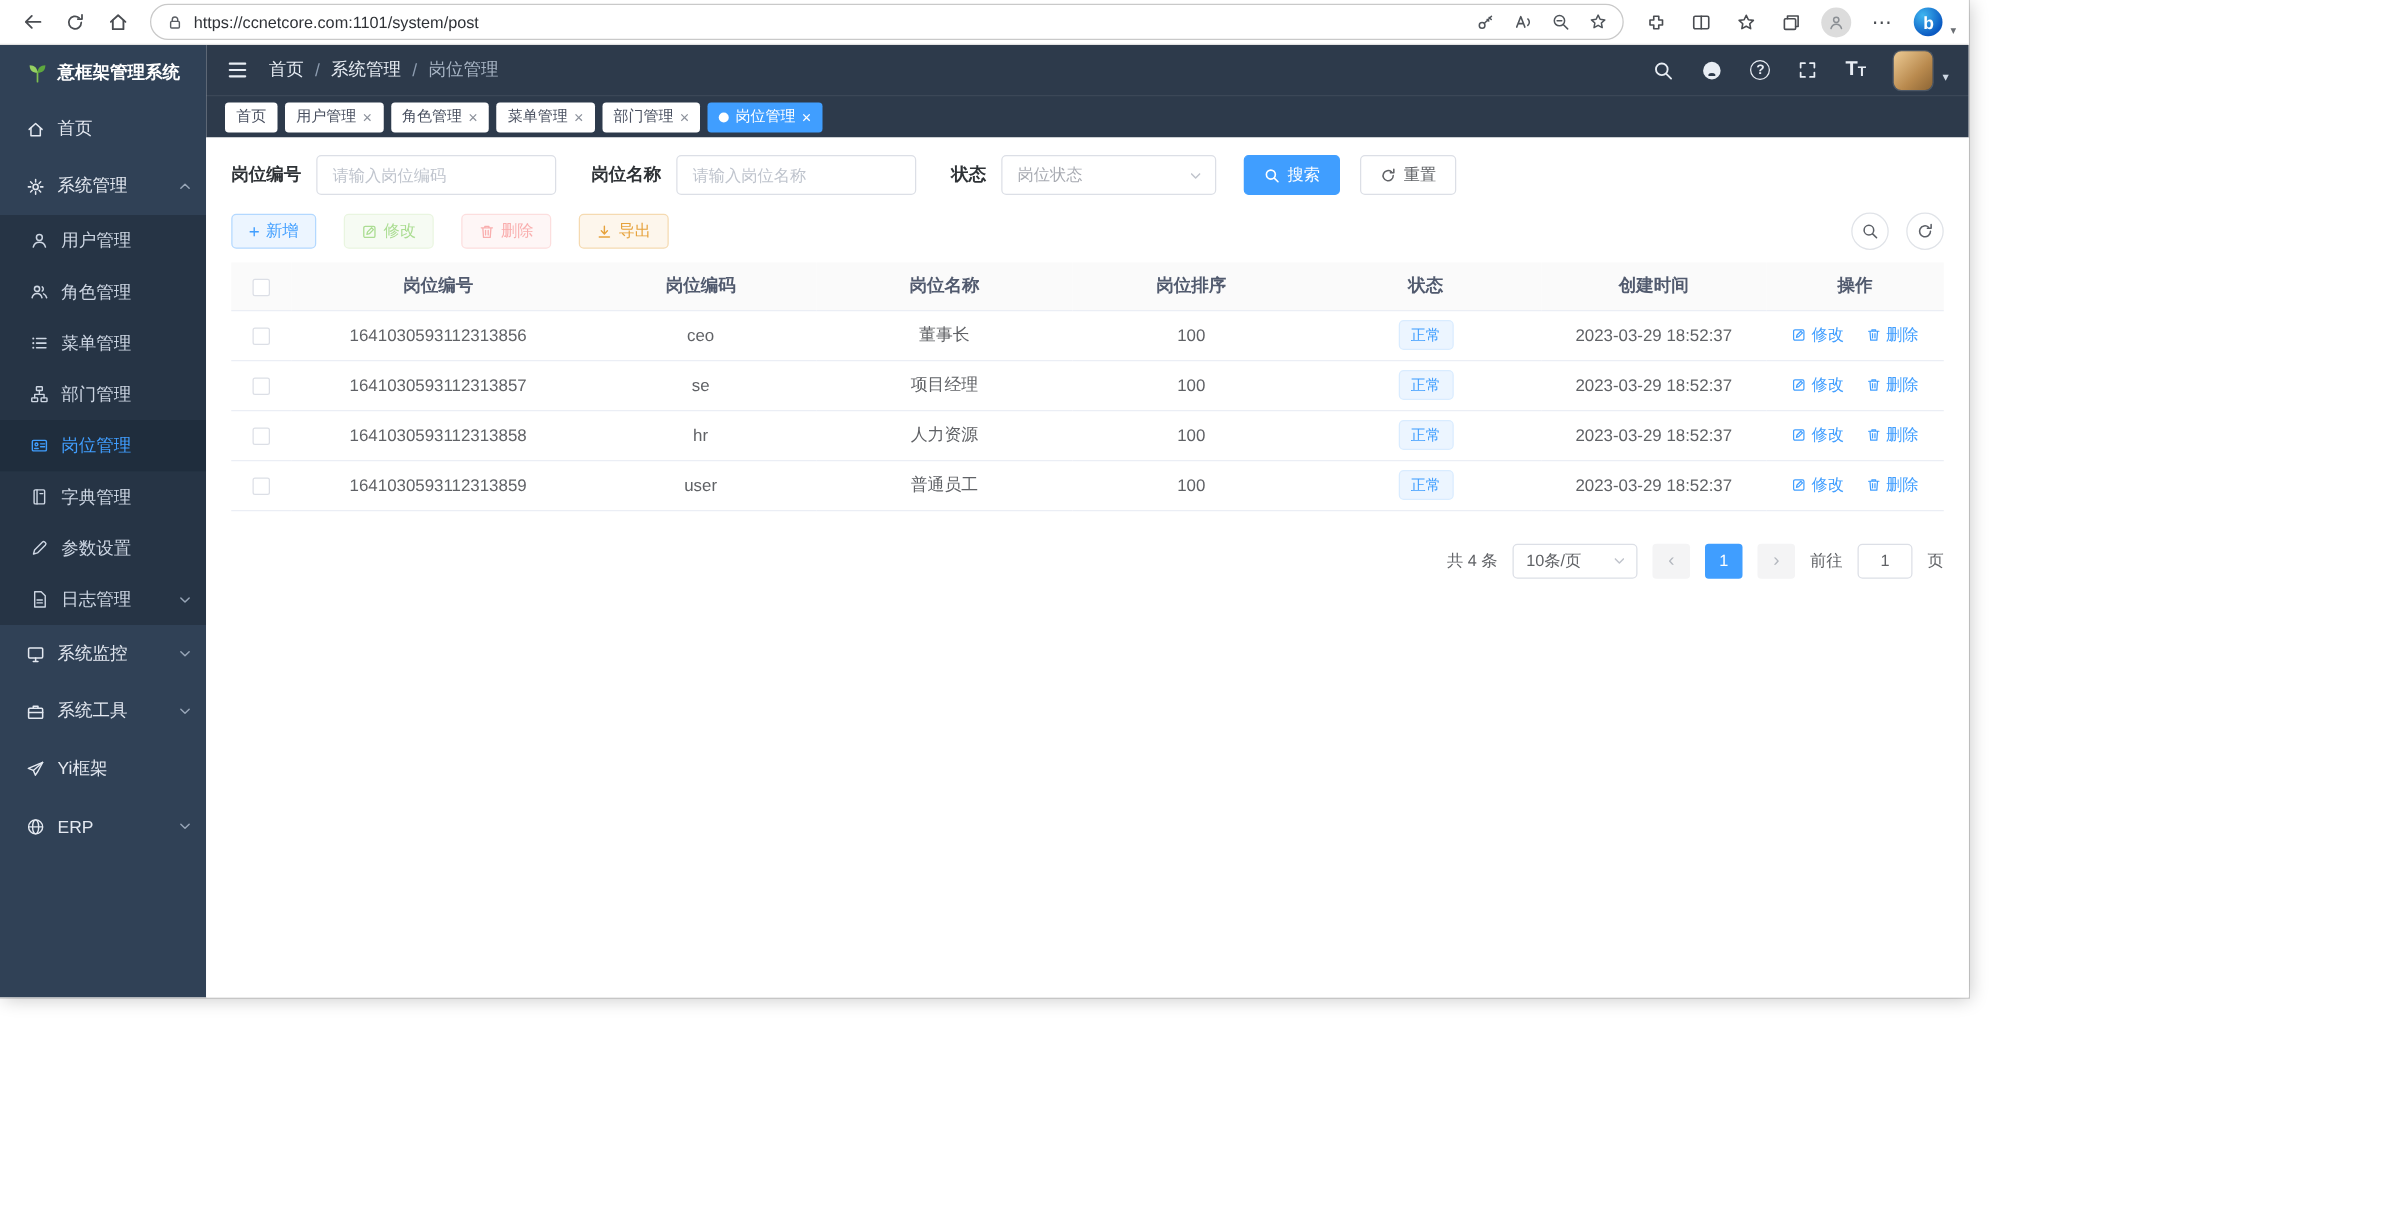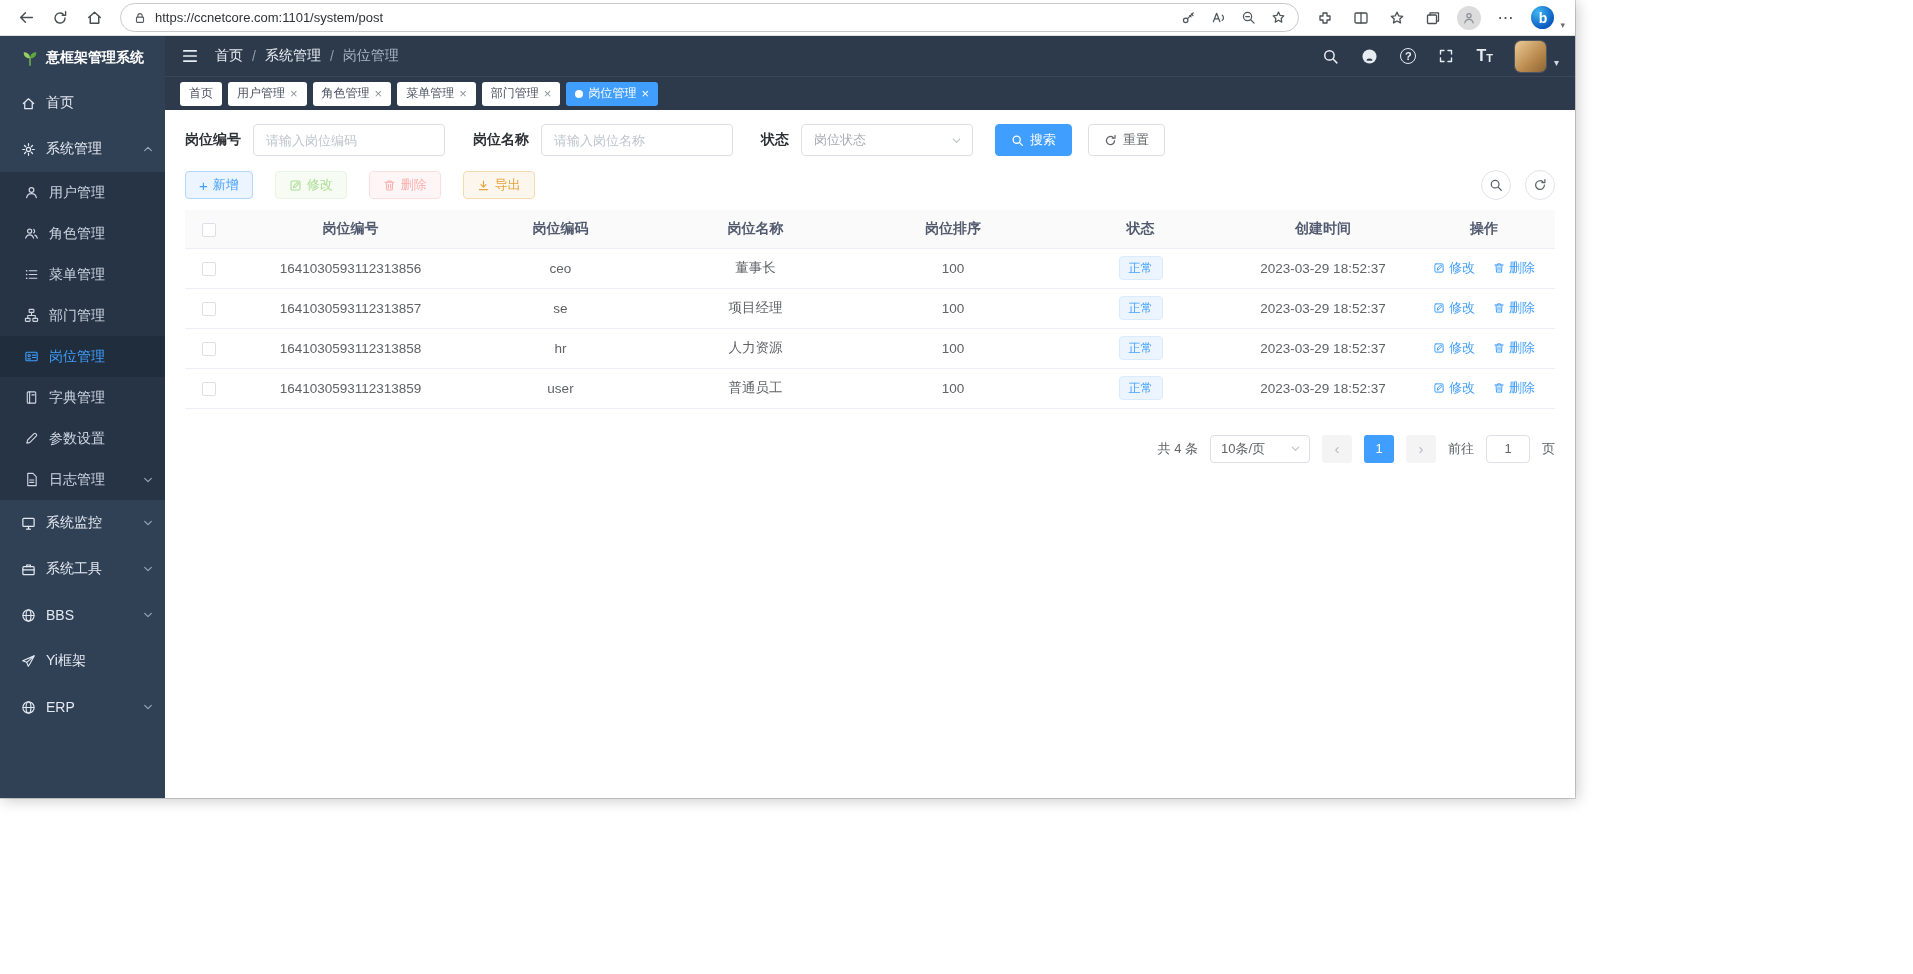--- a/index.html
+++ b/index.html
@@ -380,35 +380,20 @@
             </span>
           </div>
           <div class="mitem">
             <span class="icon">
               <svg width="15" height="15" viewBox="0 0 16 16" fill="none" stroke="currentColor" stroke-width="1.3" stroke-linecap="round" stroke-linejoin="round">
                   <rect x="2" y="5" width="12" height="8.5" rx="1"></rect>
                   <path d="M6 5V3.2h4V5M2 8.5h12"></path>
                 </svg>
             </span>
             <span>系统工具</span>
-            <span class="mcaret icon">
-              <svg width="10" height="10" viewBox="0 0 12 12" fill="none" stroke="currentColor" stroke-width="1.4" stroke-linecap="round" stroke-linejoin="round">
-                  <path d="M2 4l4 4 4-4"></path>
-                </svg>
-            </span>
-          </div>
-          <div class="mitem">
-            <span class="icon">
-              <svg width="15" height="15" viewBox="0 0 16 16" fill="none" stroke="currentColor" stroke-width="1.2" stroke-linecap="round" stroke-linejoin="round">
-                  <circle cx="8" cy="8" r="6"></circle>
-                  <ellipse cx="8" cy="8" rx="2.6" ry="6"></ellipse>
-                  <path d="M2.3 8h11.4"></path>
-                </svg>
-            </span>
-            <span>BBS</span>
             <span class="mcaret icon">
               <svg width="10" height="10" viewBox="0 0 12 12" fill="none" stroke="currentColor" stroke-width="1.4" stroke-linecap="round" stroke-linejoin="round">
                   <path d="M2 4l4 4 4-4"></path>
                 </svg>
             </span>
           </div>
           <div class="mitem">
             <span class="icon">
               <svg width="15" height="15" viewBox="0 0 16 16" fill="none" stroke="currentColor" stroke-width="1.2" stroke-linecap="round" stroke-linejoin="round">
                   <path d="M14 2L1.8 7.2l4.3 1.7L7.8 13 10 9.6 14 2z"></path>

